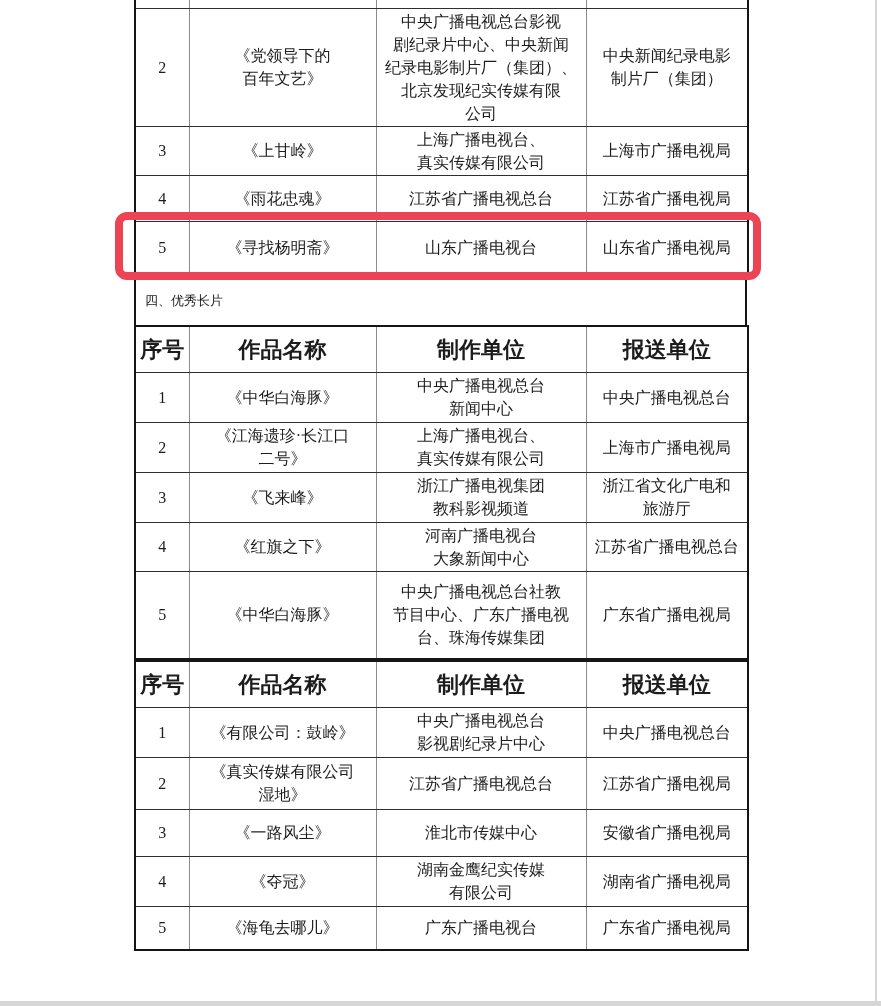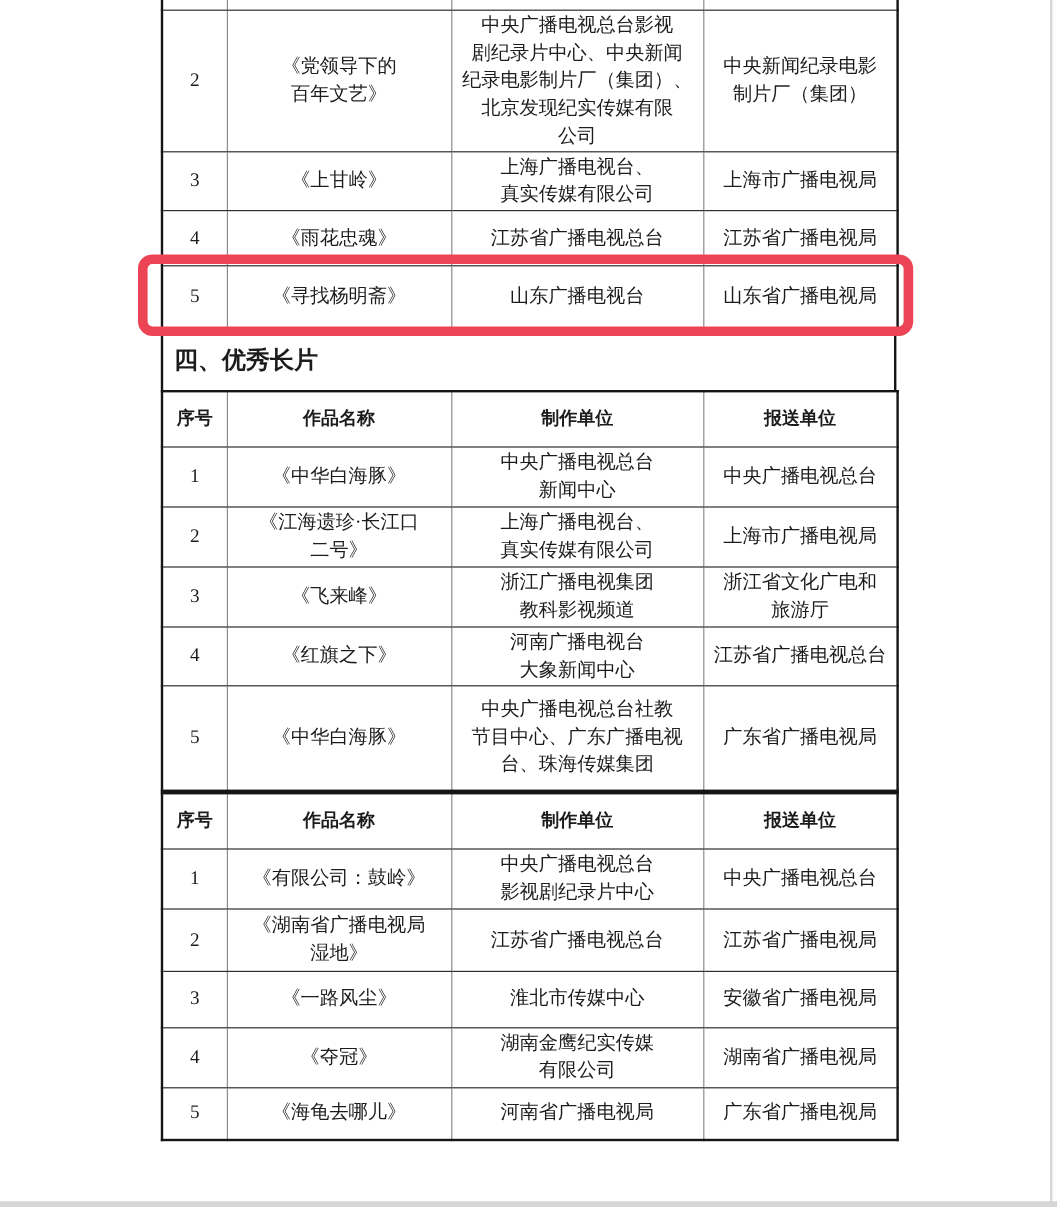--- a/index.html
+++ b/index.html
@@ -16,27 +16,27 @@
   td,th{
     border:1px solid #2e2e2e;
     border-left:1px solid #8c8c8c;
     border-right:1px solid #8c8c8c;
     vertical-align:middle;text-align:center;
     font-size:16px;line-height:23px;
     padding:1px 4px;box-sizing:border-box;
     white-space:pre-line;
     overflow:hidden;
   }
-  th{font-weight:bold;font-size:15px;}
+  th{font-weight:bold;font-size:22px;}
   tr.spacer td{border-top:none;height:8px;padding:0;}
   .section-heading{
     border-left:2px solid #151515;border-right:2px solid #151515;
     height:49px;display:flex;align-items:center;
     padding-left:9px;box-sizing:border-box;
-    font-size:20px;font-weight:bold;background:#fff;
+    font-size:13px;font-weight:normal;background:#fff;
   }
   .hl-box{
     position:absolute;left:115px;top:212px;width:646px;height:68px;
     box-sizing:border-box;border:8px solid #ec4455;border-radius:12px;
     pointer-events:none;
   }
   .edge-right{position:absolute;top:0;left:875px;width:2px;height:1006px;background:#d6d6d6;}
   .edge-bottom{position:absolute;left:0;top:1001px;width:881px;height:5px;background:#d6d6d6;}
 </style>
 </head>
@@ -164,42 +164,42 @@
     </tr>
     <tr style="height:50px">
       <td>1</td>
       <td>《有限公司：鼓岭》</td>
       <td>中央广播电视总台
 影视剧纪录片中心</td>
       <td>中央广播电视总台</td>
     </tr>
     <tr style="height:52px">
       <td>2</td>
-      <td>《湖南省广播电视局
+      <td>《真实传媒有限公司
 湿地》</td>
       <td>江苏省广播电视总台</td>
       <td>江苏省广播电视局</td>
     </tr>
     <tr style="height:47px">
       <td>3</td>
       <td>《一路风尘》</td>
       <td>淮北市传媒中心</td>
       <td>安徽省广播电视局</td>
     </tr>
     <tr style="height:50px">
       <td>4</td>
       <td>《夺冠》</td>
       <td>湖南金鹰纪实传媒
 有限公司</td>
       <td>湖南省广播电视局</td>
     </tr>
     <tr style="height:44px">
       <td>5</td>
       <td>《海龟去哪儿》</td>
-      <td>河南省广播电视局</td>
+      <td>广东广播电视台</td>
       <td>广东省广播电视局</td>
     </tr>
   </tbody>
     </table>
 
 </div>
 
 <div class="hl-box" style="border-color: rgb(236, 68, 85);"></div>
 
 <div class="edge-right"></div>

